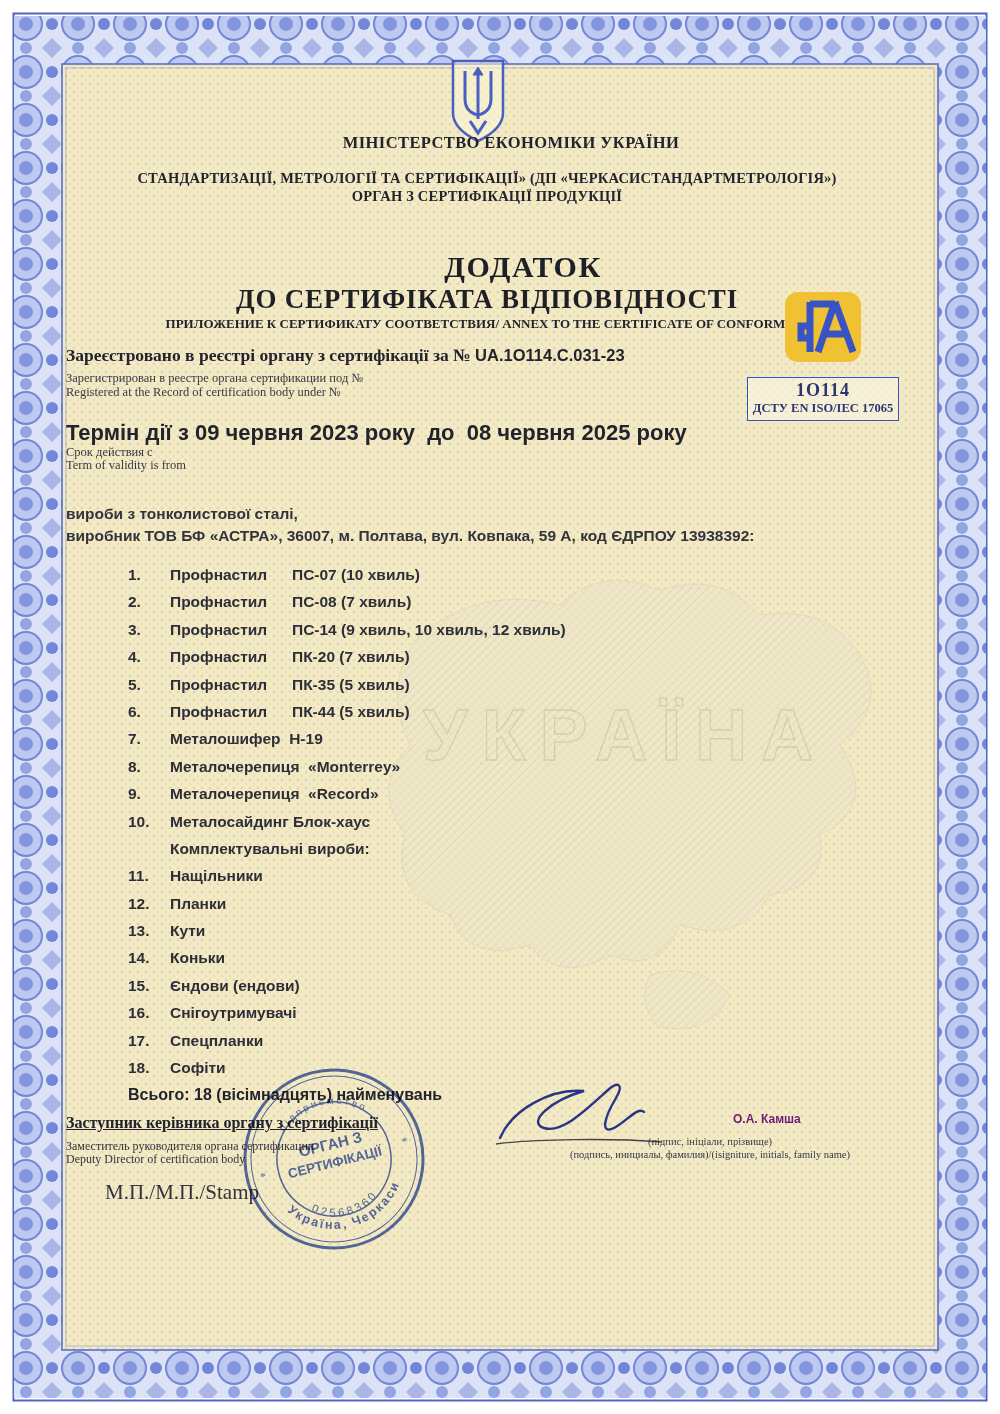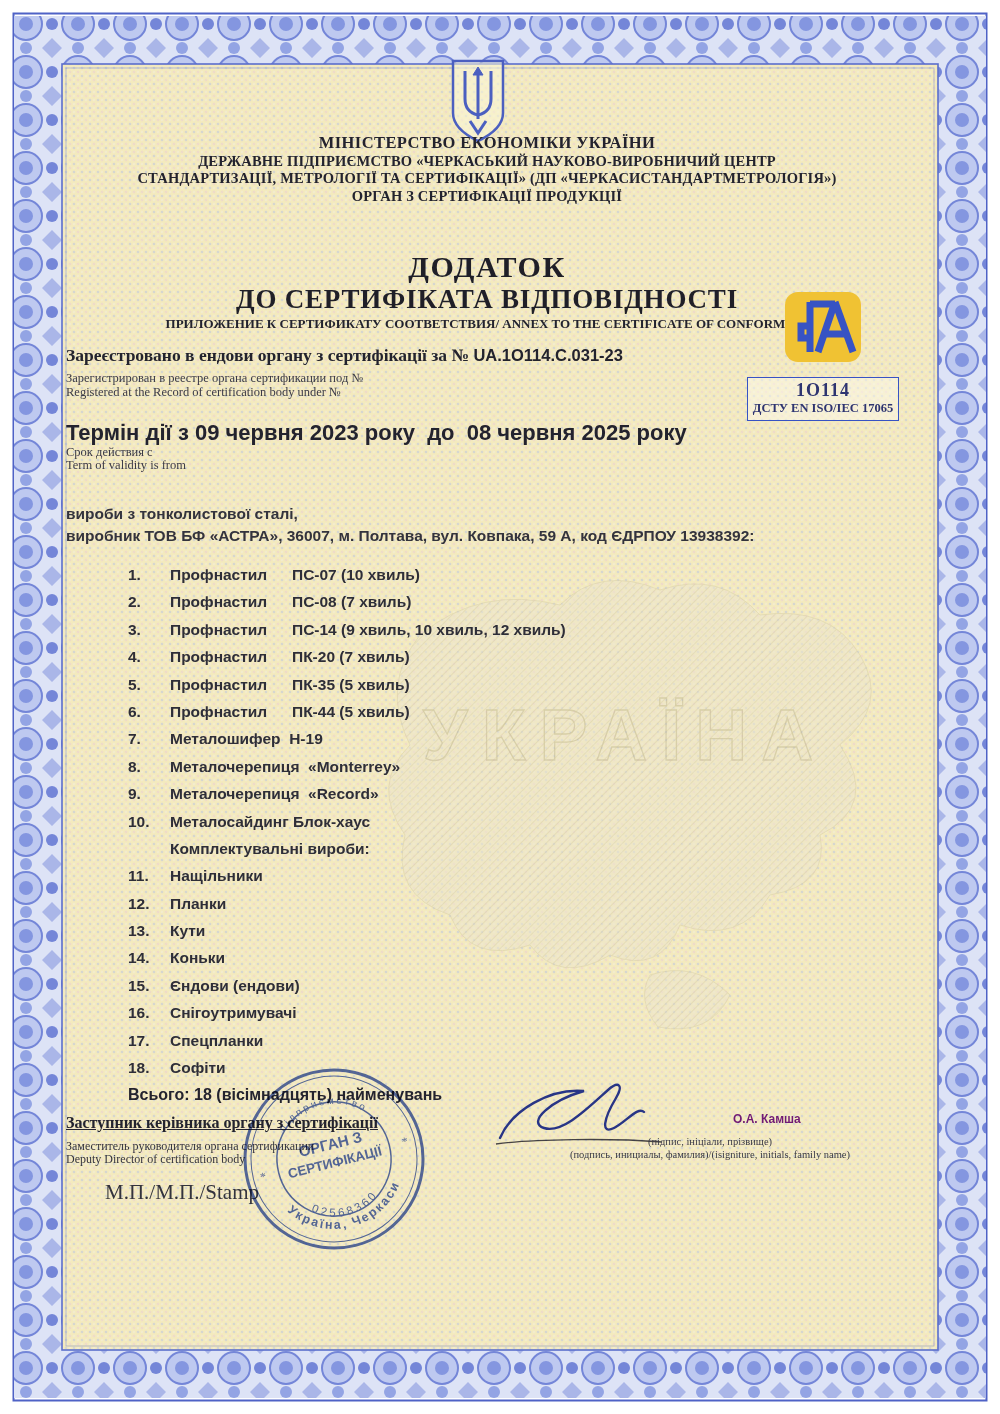--- a/index.html
+++ b/index.html
@@ -13,21 +13,21 @@
       radial-gradient(circle, rgba(244,234,186,0.85) 1.5px, transparent 2.3px);
     background-size:8px 8px,8px 8px,4px 4px;
     background-position:0 0,4px 4px,0 0;}
   .abs{position:absolute;}
   .ctr{left:64px;width:846px;text-align:center;}
   .serifb{font-family:"Liberation Serif",serif;font-weight:bold;}
   .sansb{font-family:"Liberation Sans",sans-serif;font-weight:bold;}
   .keep-sp{white-space:pre-wrap;}
   .h1{font-size:16.5px;letter-spacing:.4px;color:#23232e;}
   .h2{font-size:14.5px;letter-spacing:.2px;color:#23232e;}
-  .t1{font-size:30px;letter-spacing:1.5px;color:#1f1f28;}
+  .t1{font-size:30px;letter-spacing:1.5px;color:#1f1f28;margin-left:36px;}
   .t2{font-size:27px;letter-spacing:.8px;color:#1f1f28;}
   .t3{font-size:13px;color:#23232e;}
   .small{font-size:12.5px;color:#3a3a46;}
   .plist{position:absolute;left:128px;top:566px;}
   .prow{height:27.4px;display:flex;font-size:15.5px;font-family:"Liberation Sans",sans-serif;font-weight:bold;color:#2e2e38;}
   .pnum{width:42px;}
   .pname{min-width:118px;margin-right:4px;}
   .badge{position:absolute;left:785px;top:292px;width:76px;height:70px;background:#f0c233;border-radius:13px;}
   .stdbox{position:absolute;left:747px;top:377px;width:150px;height:42px;border:1.5px solid #3753c4;
           background:rgba(253,250,240,.45);text-align:center;color:#2e3470;}
@@ -80,22 +80,21 @@
     <path d="M8 4 H58 V56 Q58 72 33 84 Q8 72 8 56 Z" fill="rgba(250,245,215,.55)" stroke="#4b5fc0" stroke-width="2.5"></path>
     <g stroke="#4b5fc0" stroke-width="3" fill="none">
       <path d="M33 16 V62"></path>
       <path d="M33 10 l-5 8 h10 z" fill="#4b5fc0" stroke-width="1"></path>
       <path d="M20 14 V42 Q20 55 33 58"></path>
       <path d="M46 14 V42 Q46 55 33 58"></path>
       <path d="M25 64 L33 76 L41 64"></path>
     </g>
   </svg>
 
-  <div class="abs ctr serifb h1" style="top:133px;">МІНІСТЕРСТВО ЕКОНОМІКИ УКРАЇНИ</div>
-  <div class="abs ctr serifb h2" style="top:153px;">ДЕРЖАВНЕ ПІДПРИЄМСТВО «ЧЕРКАСЬКИЙ НАУКОВО-ВИРОБНИЧИЙ ЦЕНТР</div>
+  <div class="abs ctr serifb h1" style="top:133px;padding-left:24px;">МІНІСТЕРСТВО ЕКОНОМІКИ УКРАЇНИ</div>
   <div class="abs ctr serifb h2" style="top:170px;">СТАНДАРТИЗАЦІЇ, МЕТРОЛОГІЇ ТА СЕРТИФІКАЦІЇ» (ДП «ЧЕРКАСИСТАНДАРТМЕТРОЛОГІЯ»)</div>
   <div class="abs ctr serifb h2" style="top:188px;">ОРГАН З СЕРТИФІКАЦІЇ ПРОДУКЦІЇ</div>
 
   <div class="abs ctr serifb t1" style="top:250px;">ДОДАТОК</div>
   <div class="abs ctr serifb t2" style="top:284px;">ДО СЕРТИФІКАТА ВІДПОВІДНОСТІ</div>
   <div class="abs ctr serifb t3" style="top:316px;">ПРИЛОЖЕНИЕ К СЕРТИФИКАТУ СООТВЕТСТВИЯ/ ANNEX TO THE CERTIFICATE OF CONFORMITY</div>
 
   <div class="badge">
     <svg width="76" height="70" viewBox="0 0 76 70">
       <g stroke="#3753c4" stroke-width="7" fill="none">
@@ -107,21 +106,21 @@
         <path d="M25 34 H16 V46 H25"></path>
       </g>
     </svg>
   </div>
   <div class="stdbox serifb">
     <div class="c1">1O114</div>
     <div class="c2">ДСТУ EN ISO/IEC 17065</div>
   </div>
 
   <div class="abs" style="left:66px;top:345px;font-size:17.5px;color:#23232e;">
-    <span class="serifb">Зареєстровано в ендови органу з сертифікації за № </span><span class="sansb" style="font-size:16.5px;">UA.1O114.C.031-23</span>
+    <span class="serifb">Зареєстровано в реєстрі органу з сертифікації за № </span><span class="sansb" style="font-size:16.5px;">UA.1O114.C.031-23</span>
   </div>
   <div class="abs small" style="left:66px;top:371px;">Зарегистрирован в реестре органа сертификации под №</div>
   <div class="abs small" style="left:66px;top:385px;">Registered at the Record of certification body under №</div>
 
   <div class="abs sansb keep-sp" style="left:66px;top:420px;font-size:22px;color:#23232e;">Термін дії з 09 червня 2023 року  до  08 червня 2025 року</div>
   <div class="abs small" style="left:66px;top:445px;">Срок действия с</div>
   <div class="abs small" style="left:66px;top:458px;">Term of validity is from</div>
 
   <div class="abs sansb" style="left:66px;top:505px;font-size:15.5px;">вироби з тонколистової сталі,</div>
   <div class="abs sansb" style="left:66px;top:527px;font-size:15.5px;">виробник ТОВ БФ «АСТРА», 36007, м. Полтава, вул. Ковпака, 59 А, код ЄДРПОУ 13938392:</div>

